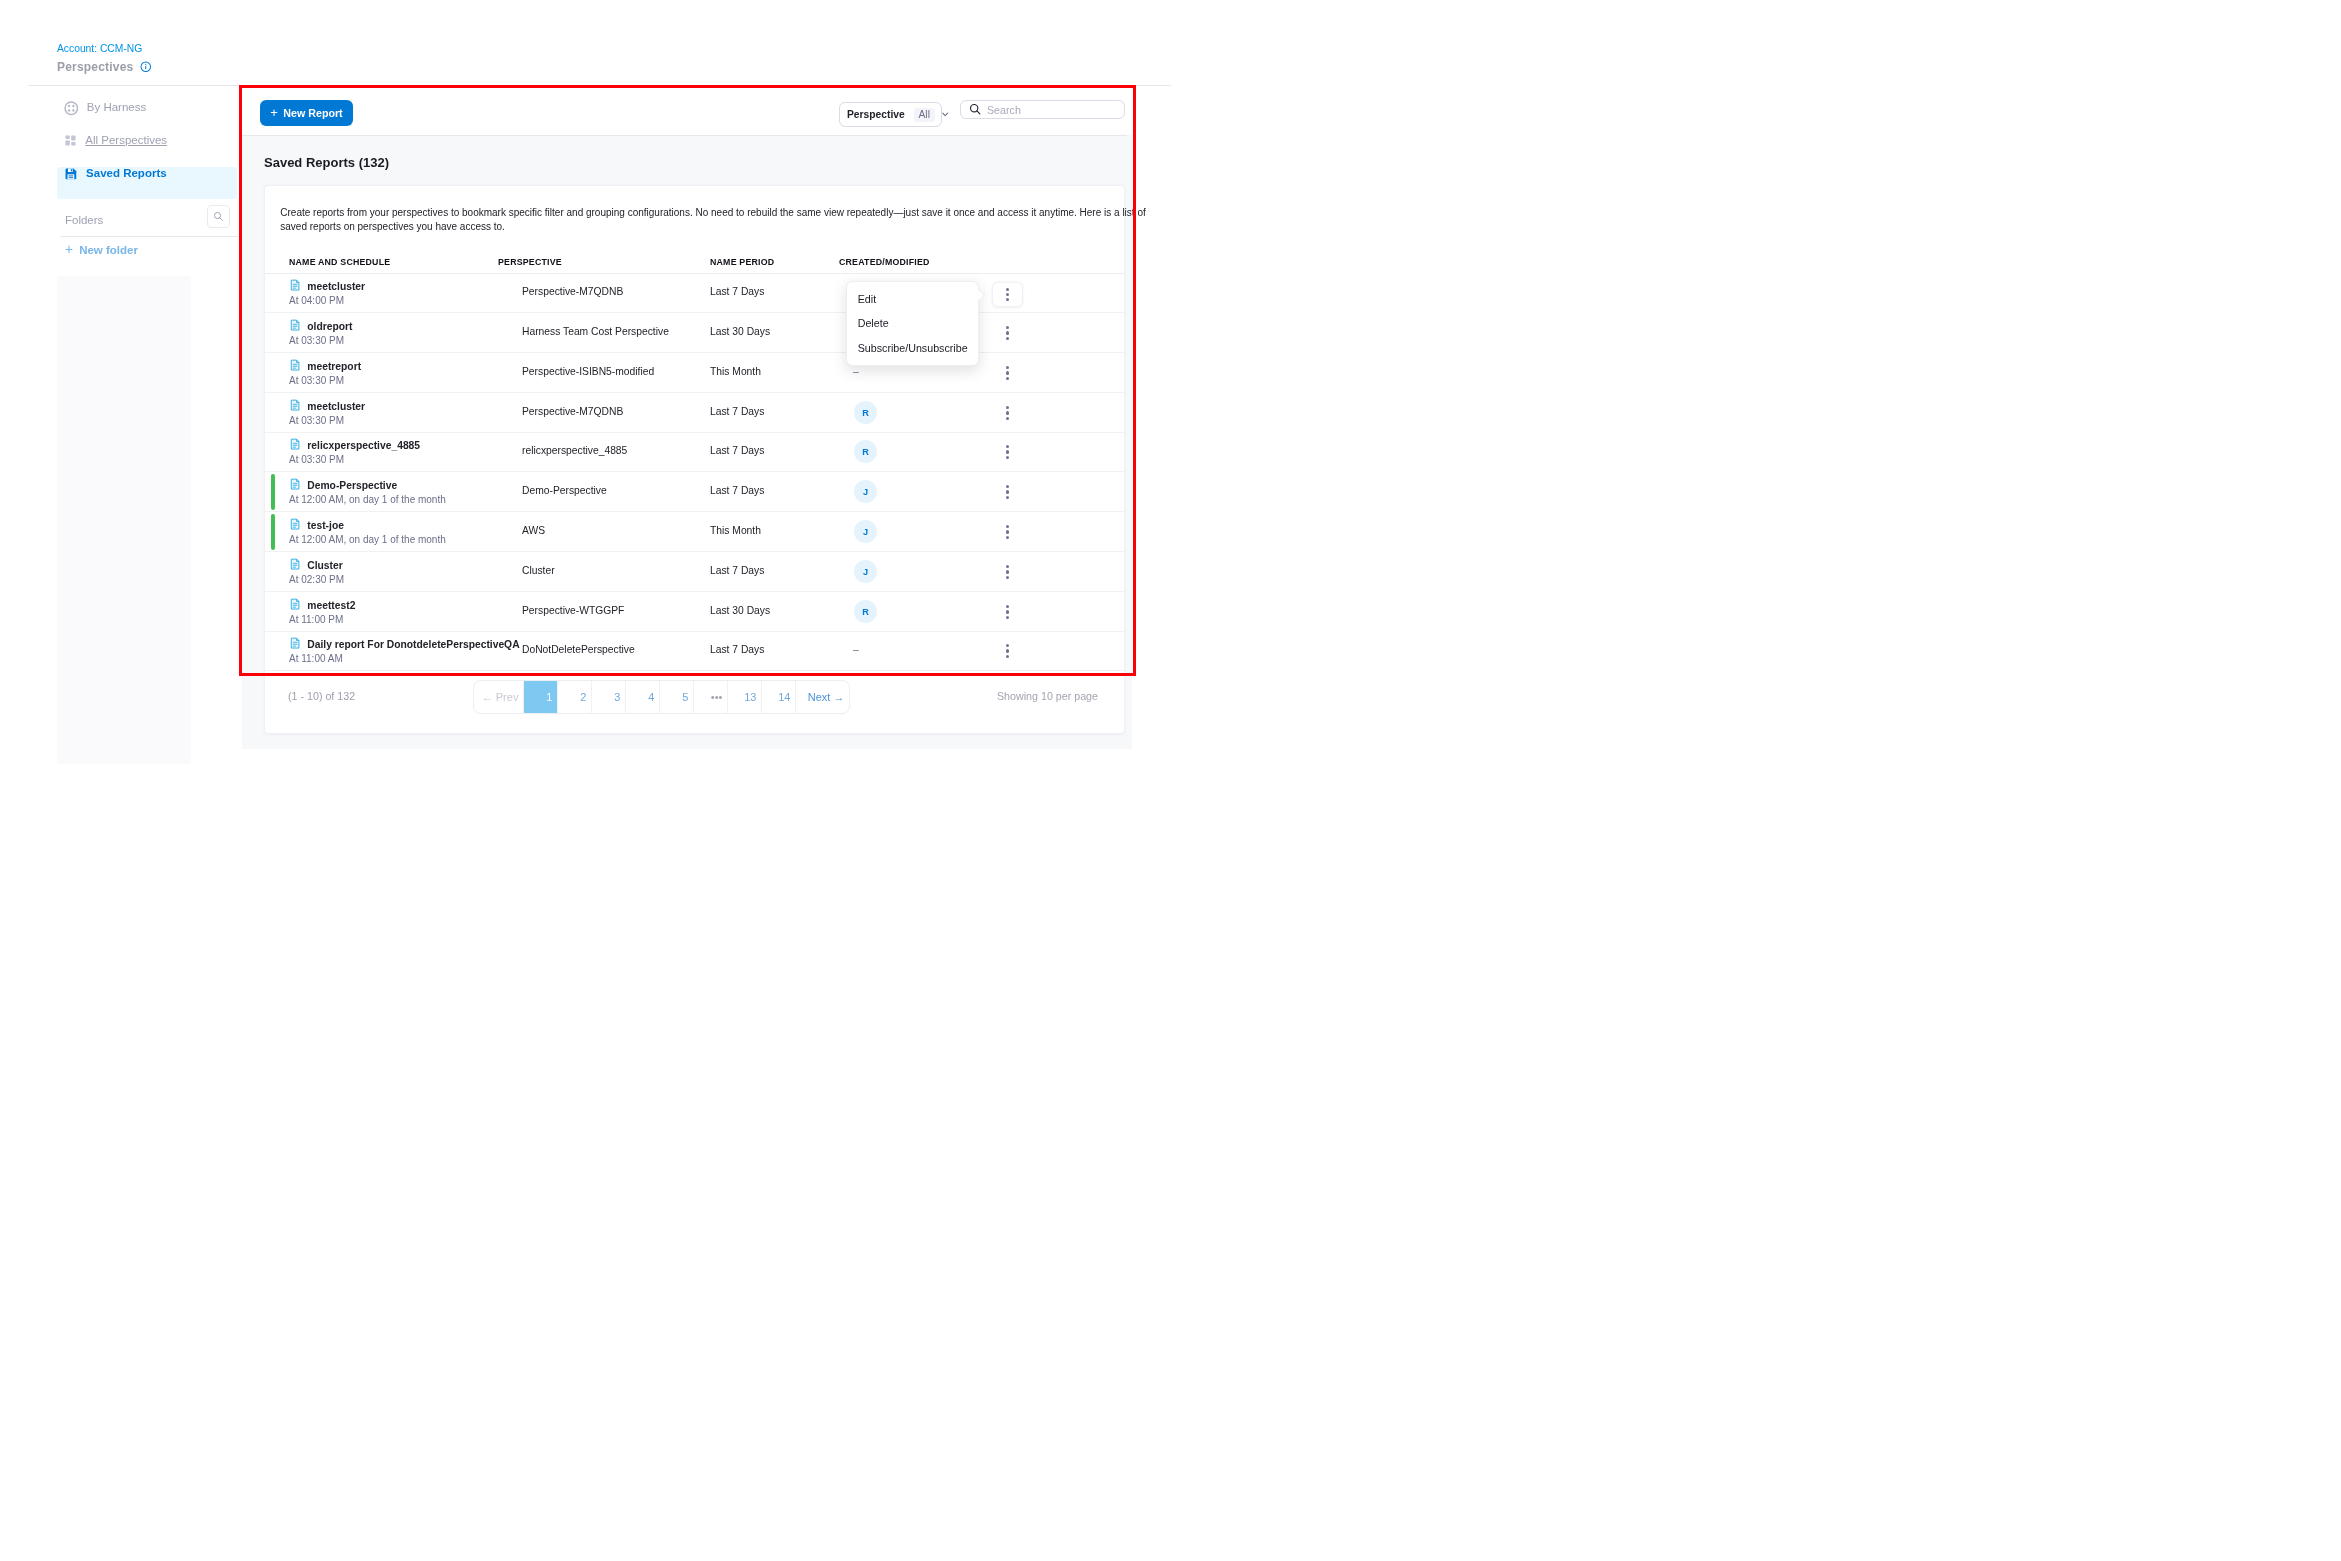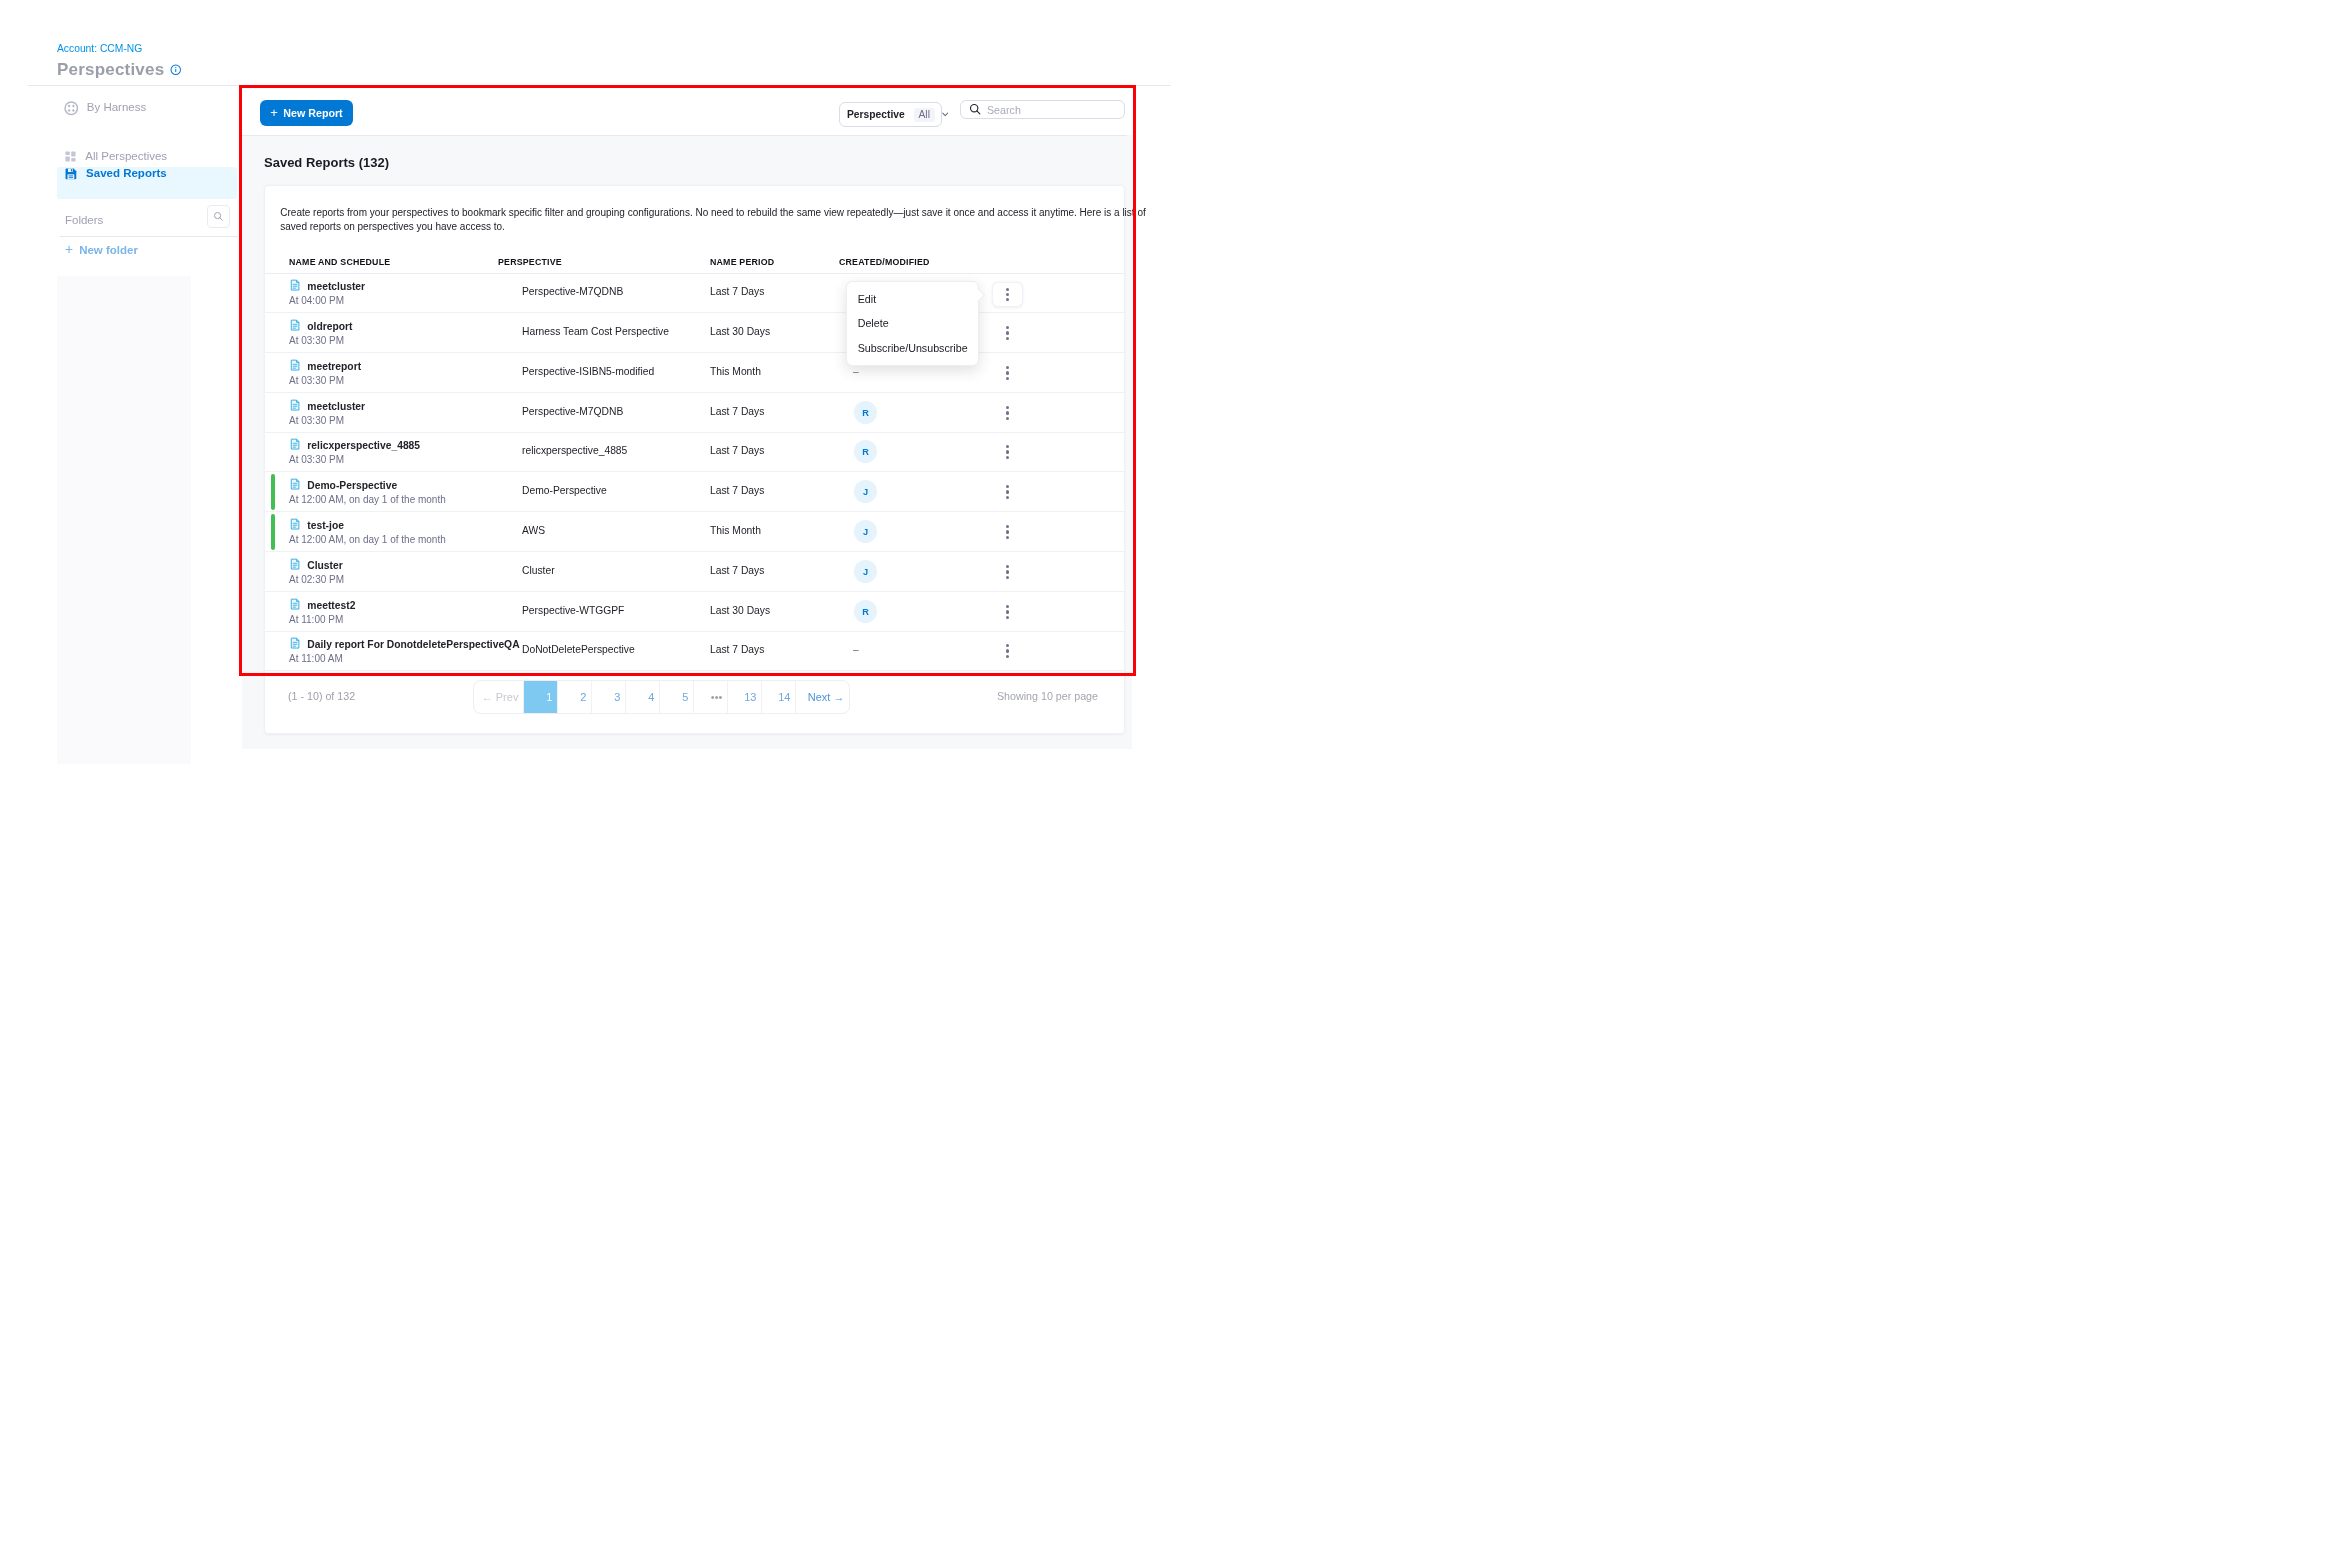--- a/index.html
+++ b/index.html
@@ -4,21 +4,21 @@
 <style>
   * { margin:0; padding:0; box-sizing:border-box; }
   html,body { background:#ffffff; }
   body { font-family:"Liberation Sans","DejaVu Sans",sans-serif; color:#22222a; }
   #screen { position:relative; width:1171px; height:781px; background:#fff; overflow:hidden; }
   .abs { position:absolute; }
 
   
   .account-link { left:57px; top:43px; font-size:10.3px; color:#0092e4; }
   .page-title-wrap { left:57px; top:60px; display:flex; align-items:center; gap:6.1px; }
-  .page-title { font-size:17px; font-weight:bold; color:#9a9ea8; letter-spacing:0.2px; }
+  .page-title { font-size:12px; font-weight:bold; color:#9a9ea8; letter-spacing:0.2px; }
   .hdr-divider { left:28px; right:0; top:85px; height:0.8px; background:#e7e8ee; }
 
   
   .side-item { left:57px; width:180px; height:26px; display:flex; align-items:flex-start; gap:8.4px; padding-left:6.9px; font-size:11.5px; color:#9fa1b3; cursor:pointer; }
   .side-item.active { background:#e9f8fe; border-radius:3.1px; color:#0278d5; font-weight:bold; height:32px; }
   .folders-label { left:65px; top:214px; font-size:11.5px; color:#9fa1b3; }
   .folder-search-btn { left:207px; top:205px; width:23px; height:23px; border:0.8px solid #e9eaf0; border-radius:4.6px; background:#fff; display:flex; align-items:center; justify-content:center; }
   .folders-divider { left:60px; top:236px; width:178px; height:0.8px; background:#e7e8ee; }
   .new-folder { left:65px; top:242px; display:flex; align-items:center; gap:6.1px; color:#79b6e9; font-size:11.5px; font-weight:bold; }
   .side-panel { left:57px; top:276px; width:134px; height:488px; background:#fafafc; }
@@ -105,21 +105,21 @@
   <div class="abs side-item" style="top:101px;">
     <span style="display:inline-flex;">
       <svg width="14.5" height="14.5" viewBox="0 0 20 20">
           <circle cx="10" cy="10" r="8.6" fill="none" stroke="#b6b8ca" stroke-width="2"></circle>
           <path fill="#b6b8ca" d="M7 4.9 9.1 7 7 9.1 4.9 7zM13 4.9 15.1 7 13 9.1 10.9 7zM7 10.9 9.1 13 7 15.1 4.9 13zM13 10.9 15.1 13 13 15.1 10.9 13z"></path>
         </svg>
     </span>
     <span>By Harness</span>
   </div>
 
-  <div class="abs side-item" style="top:150px;">
+  <div class="abs side-item" style="top:134px;text-decoration:underline;">
     <span style="display:inline-flex;">
       <svg width="13" height="13" viewBox="0 0 18 18" fill="#c4c6d4">
           <rect x="2" y="2" width="6" height="5" rx="1"></rect>
           <rect x="10" y="2" width="6" height="7" rx="1"></rect>
           <rect x="2" y="9" width="6" height="7" rx="1"></rect>
           <rect x="10" y="11" width="6" height="5" rx="1"></rect>
         </svg>
     </span>
     <span>All Perspectives</span>
   </div>

